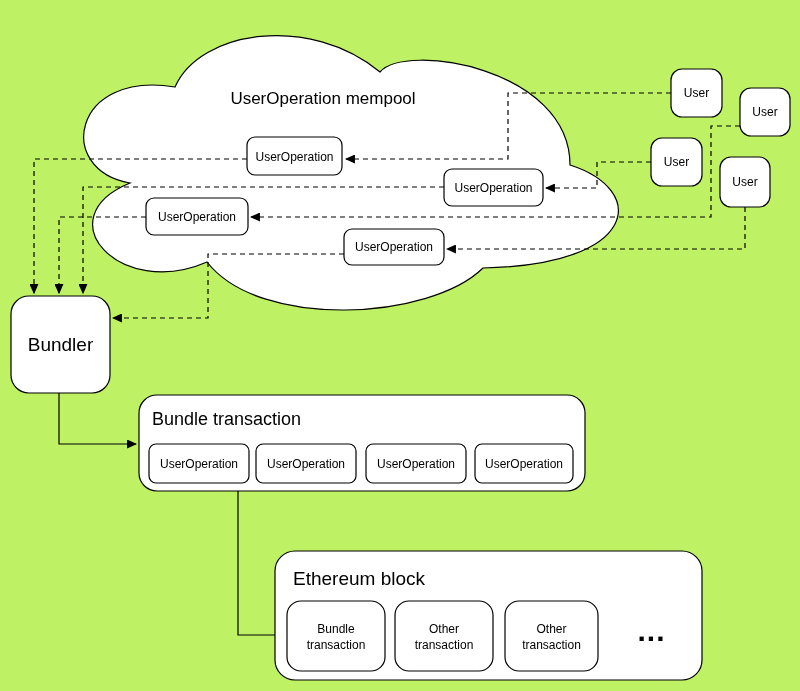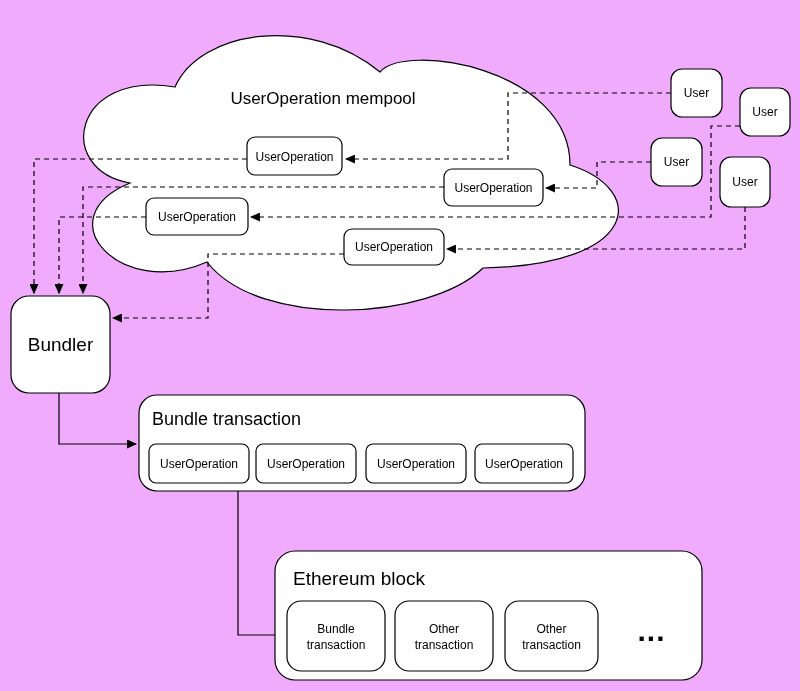--- a/index.html
+++ b/index.html
@@ -4,21 +4,21 @@
 <style>
   html, body {
     margin: 0;
     padding: 0;
     background: #ffffff;
   }
   .canvas-wrap {
     width: 800px;
     height: 691px;
     position: relative;
-    background: #f0abfc;
+    background: #bef264;
     overflow: hidden;
   }
   svg {
     display: block;
     font-family: "Liberation Sans", sans-serif;
   }
   .shape {
     fill: #ffffff;
     stroke: #000000;
     stroke-width: 1.2;

